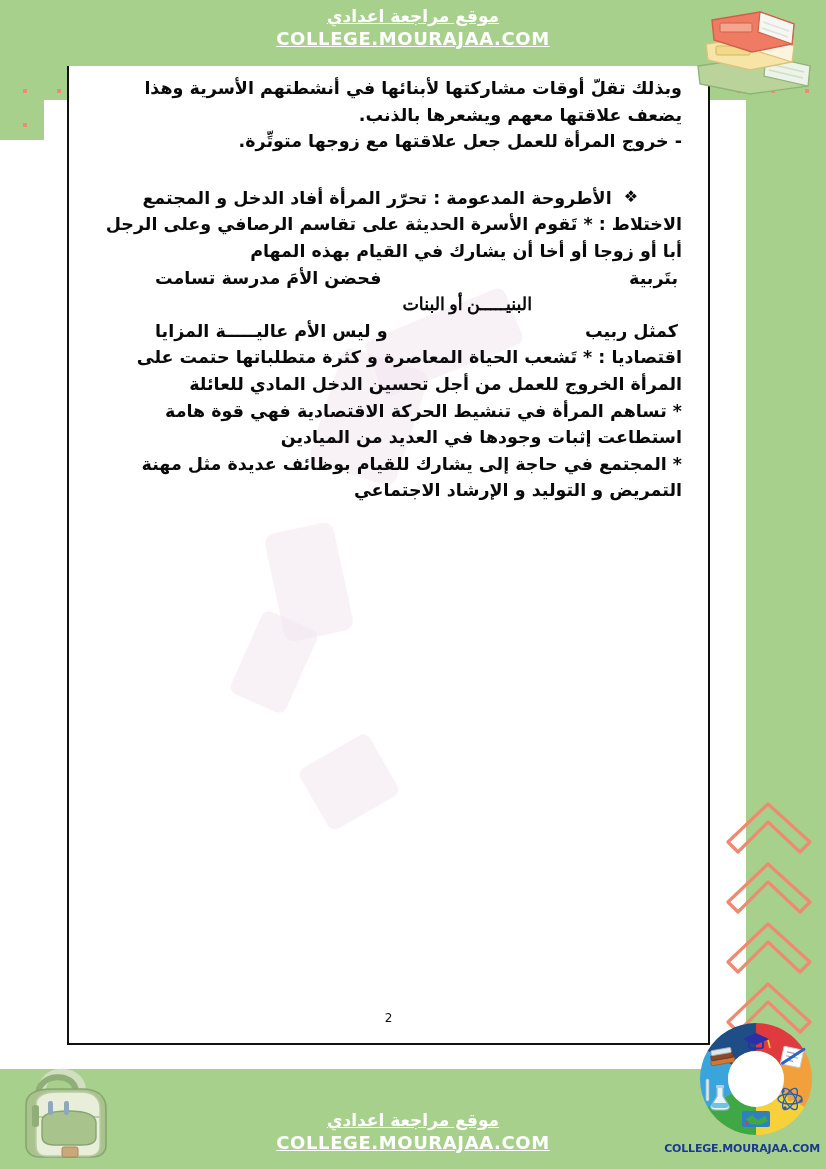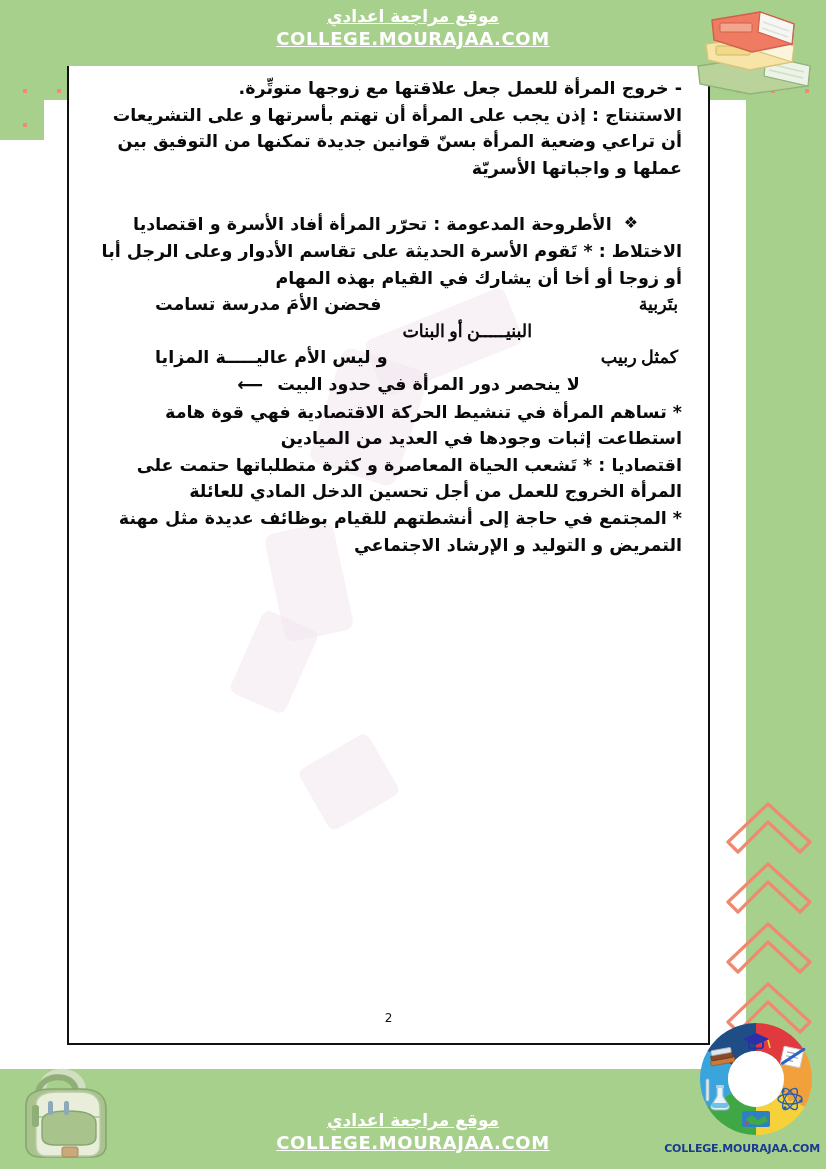--- a/index.html
+++ b/index.html
@@ -190,21 +190,21 @@
     font-size: 16px;
     line-height: 1.52;
     flex: 0 0 auto;
   }
   .verse {
     display: flex;
     flex-direction: row;
     justify-content: space-between;
     padding: 0 4px 0 60px;
   }
-  .verse-b { text-align: center; font-family: Liberation Serif, serif; }
+  .verse-b { text-align: center; }
   .verse-right-pad { padding-right: 150px; font-family: Liberation Serif, serif; }
   .arrow-line {
     text-align: center;
     padding-left: 40px;
   }
   .arrow-glyph {
     display: inline-block;
     vertical-align: middle;
     margin-right: 8px;
     direction: ltr;
@@ -293,68 +293,61 @@
 
 <div class="sheet">
   <div class="smudge s1"></div>
   <div class="smudge s2"></div>
   <div class="smudge s3"></div>
   <div class="smudge s4"></div>
   <div class="smudge s5"></div>
 
   <div class="sheet-inner">
 
+    <p class="para txt">وبذلك تقلّ أوقات مشاركتها لأبنائها في أنشطتهم الأسرية وهذا يضعف علاقتها معهم ويشعرها بالذنب.</p>
 
     <p class="para txt">- خروج المرأة للعمل  جعل علاقتها مع زوجها متوتِّرة.</p>
 
-    <p class="para txt">
-      <span class="lbl">الاستنتاج</span>
-      <span>: إذن يجب على المرأة أن تهتم بأسرتها و على التشريعات أن تراعي وضعية المرأة بسنّ قوانين جديدة تمكنها من التوفيق بين عملها و واجباتها الأسريّة</span>
-    </p>
 
     <div class="blank-line"></div>
 
     <div class="indent-bullet txt">
       <span class="bullet-glyph">❖</span>
       <span>
         <span class="lbl">الأطروحة المدعومة :</span>
-        <span>تحرّر المرأة أفاد الأسرة و اقتصاديا</span>
+        <span>تحرّر المرأة أفاد الدخل و المجتمع</span>
       </span>
     </div>
 
     <p class="para txt">
       <span class="lbl">الاختلاط</span>
-      <span>: * تَقوم الأسرة الحديثة على تقاسم الأدوار وعلى الرجل أبا أو زوجا أو أخا أن يشارك في القيام بهذه المهام</span>
+      <span>: * تَقوم الأسرة الحديثة على تقاسم الرصافي وعلى الرجل أبا أو زوجا أو أخا أن يشارك في القيام بهذه المهام</span>
     </p>
 
 
     <div class="verse txt">
       <span class="verse-b">بتَربية</span>
       <span>فحضن الأمَ مدرسة تسامت</span>
     </div>
     <div class="txt verse-right-pad">البنيـــــن أو البنات</div>
 
     <div class="verse txt">
       <span class="verse-b">كمثل ربيب</span>
       <span>و ليس الأم عاليـــــة المزايا</span>
     </div>
 
-    <div class="arrow-line txt">
-      <span>لا ينحصر دور المرأة في حدود البيت</span>
-      <span class="arrow-glyph">⟵</span>
-    </div>
-
-    <p class="para txt">*  تساهم المرأة في تنشيط الحركة الاقتصادية فهي قوة هامة استطاعت إثبات وجودها في العديد من الميادين</p>
 
     <p class="para txt">
       <span class="lbl">اقتصاديا</span>
       <span>:  * تَشعب الحياة المعاصرة و كثرة متطلباتها حتمت على المرأة الخروج للعمل من أجل تحسين الدخل المادي للعائلة</span>
     </p>
 
-    <p class="para txt">* المجتمع في حاجة إلى أنشطتهم للقيام بوظائف عديدة مثل مهنة التمريض و التوليد و الإرشاد الاجتماعي</p>
+    <p class="para txt">*  تساهم المرأة في تنشيط الحركة الاقتصادية فهي قوة هامة استطاعت إثبات وجودها في العديد من الميادين</p>
+
+    <p class="para txt">* المجتمع في حاجة إلى يشارك للقيام بوظائف عديدة مثل مهنة التمريض و التوليد و الإرشاد الاجتماعي</p>
 
   </div>
 
   <div class="page-number">2</div>
 </div>
 
 <svg class="chevrons" viewBox="0 0 96 265" xmlns="http://www.w3.org/2000/svg">
   <g fill="none" stroke="#ef8a70" stroke-width="3.2" stroke-linejoin="round">
     <path d="M6 52 L46 14 L88 52 L78 62 L46 32 L16 62 Z"></path>
     <path d="M6 112 L46 74 L88 112 L78 122 L46 92 L16 122 Z"></path>

